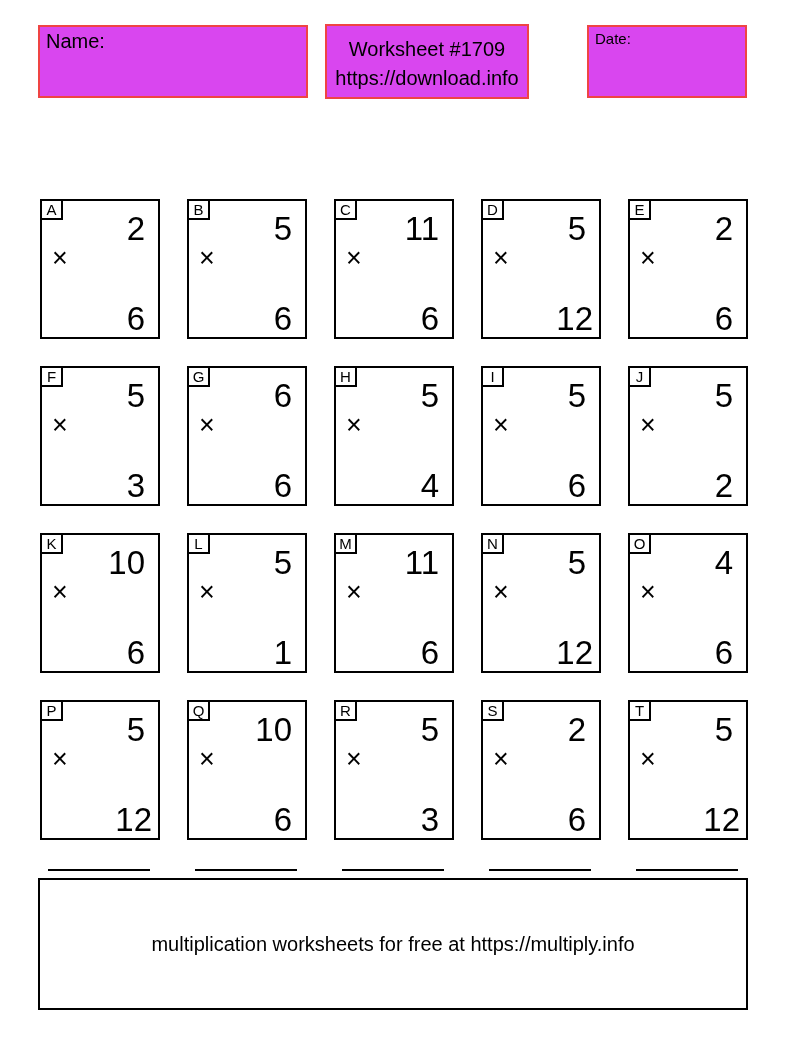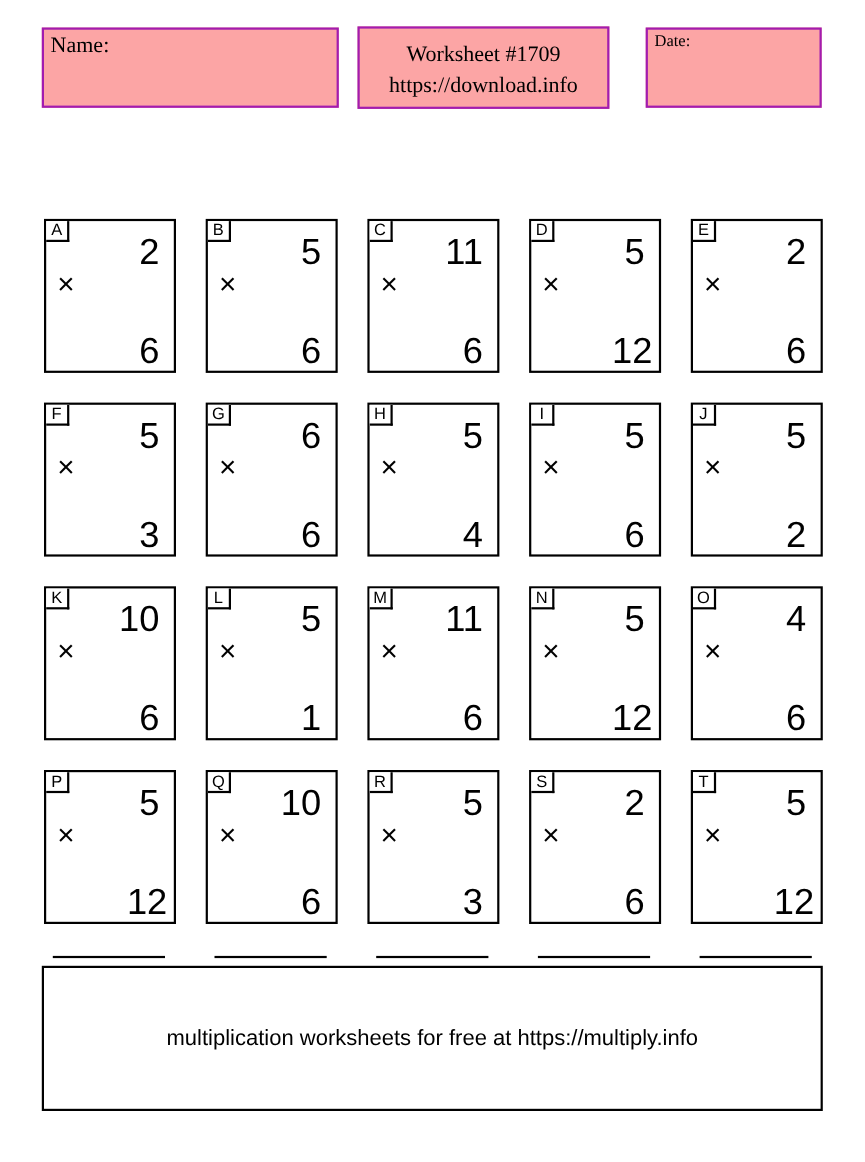--- a/index.html
+++ b/index.html
@@ -6,27 +6,26 @@
   .page {
     position: relative;
     width: 786px; height: 1056px;
     background: #ffffff;
     color: #000000;
     font-family: "Liberation Sans", sans-serif;
     overflow: hidden;
   }
   .box {
     position: absolute;
-    border: 2px solid #a21caf;
+    border: 2px solid #ef4444;
     box-sizing: border-box;
-    background: #fca5a5;
-    font-family: Liberation Serif, serif;
+    background: #d946ef;
   }
   .name-box  { left: 38px;  top: 25px; width: 270px; height: 73px; font-size: 20px; padding: 3px 6px; }
-  .ws-box    { left: 325px; top: 24px; width: 229px; height: 75px; text-align: center;
+  .ws-box    { left: 325px; top: 24px; width: 204px; height: 75px; text-align: center;
                font-size: 20px; line-height: 29px; padding-top: 9px; }
   .date-box  { left: 587px; top: 25px; width: 160px; height: 73px; font-size: 15px; padding: 3px 6px; }
   .title {
     position: absolute; top: 126px; left: 0; width: 100%;
     text-align: center; font-size: 34px; line-height: 40px; font-weight: 400;
   }
   .grid {
     position: absolute; left: 40px; top: 199px;
     display: grid;
     grid-template-columns: repeat(5, 120px);

